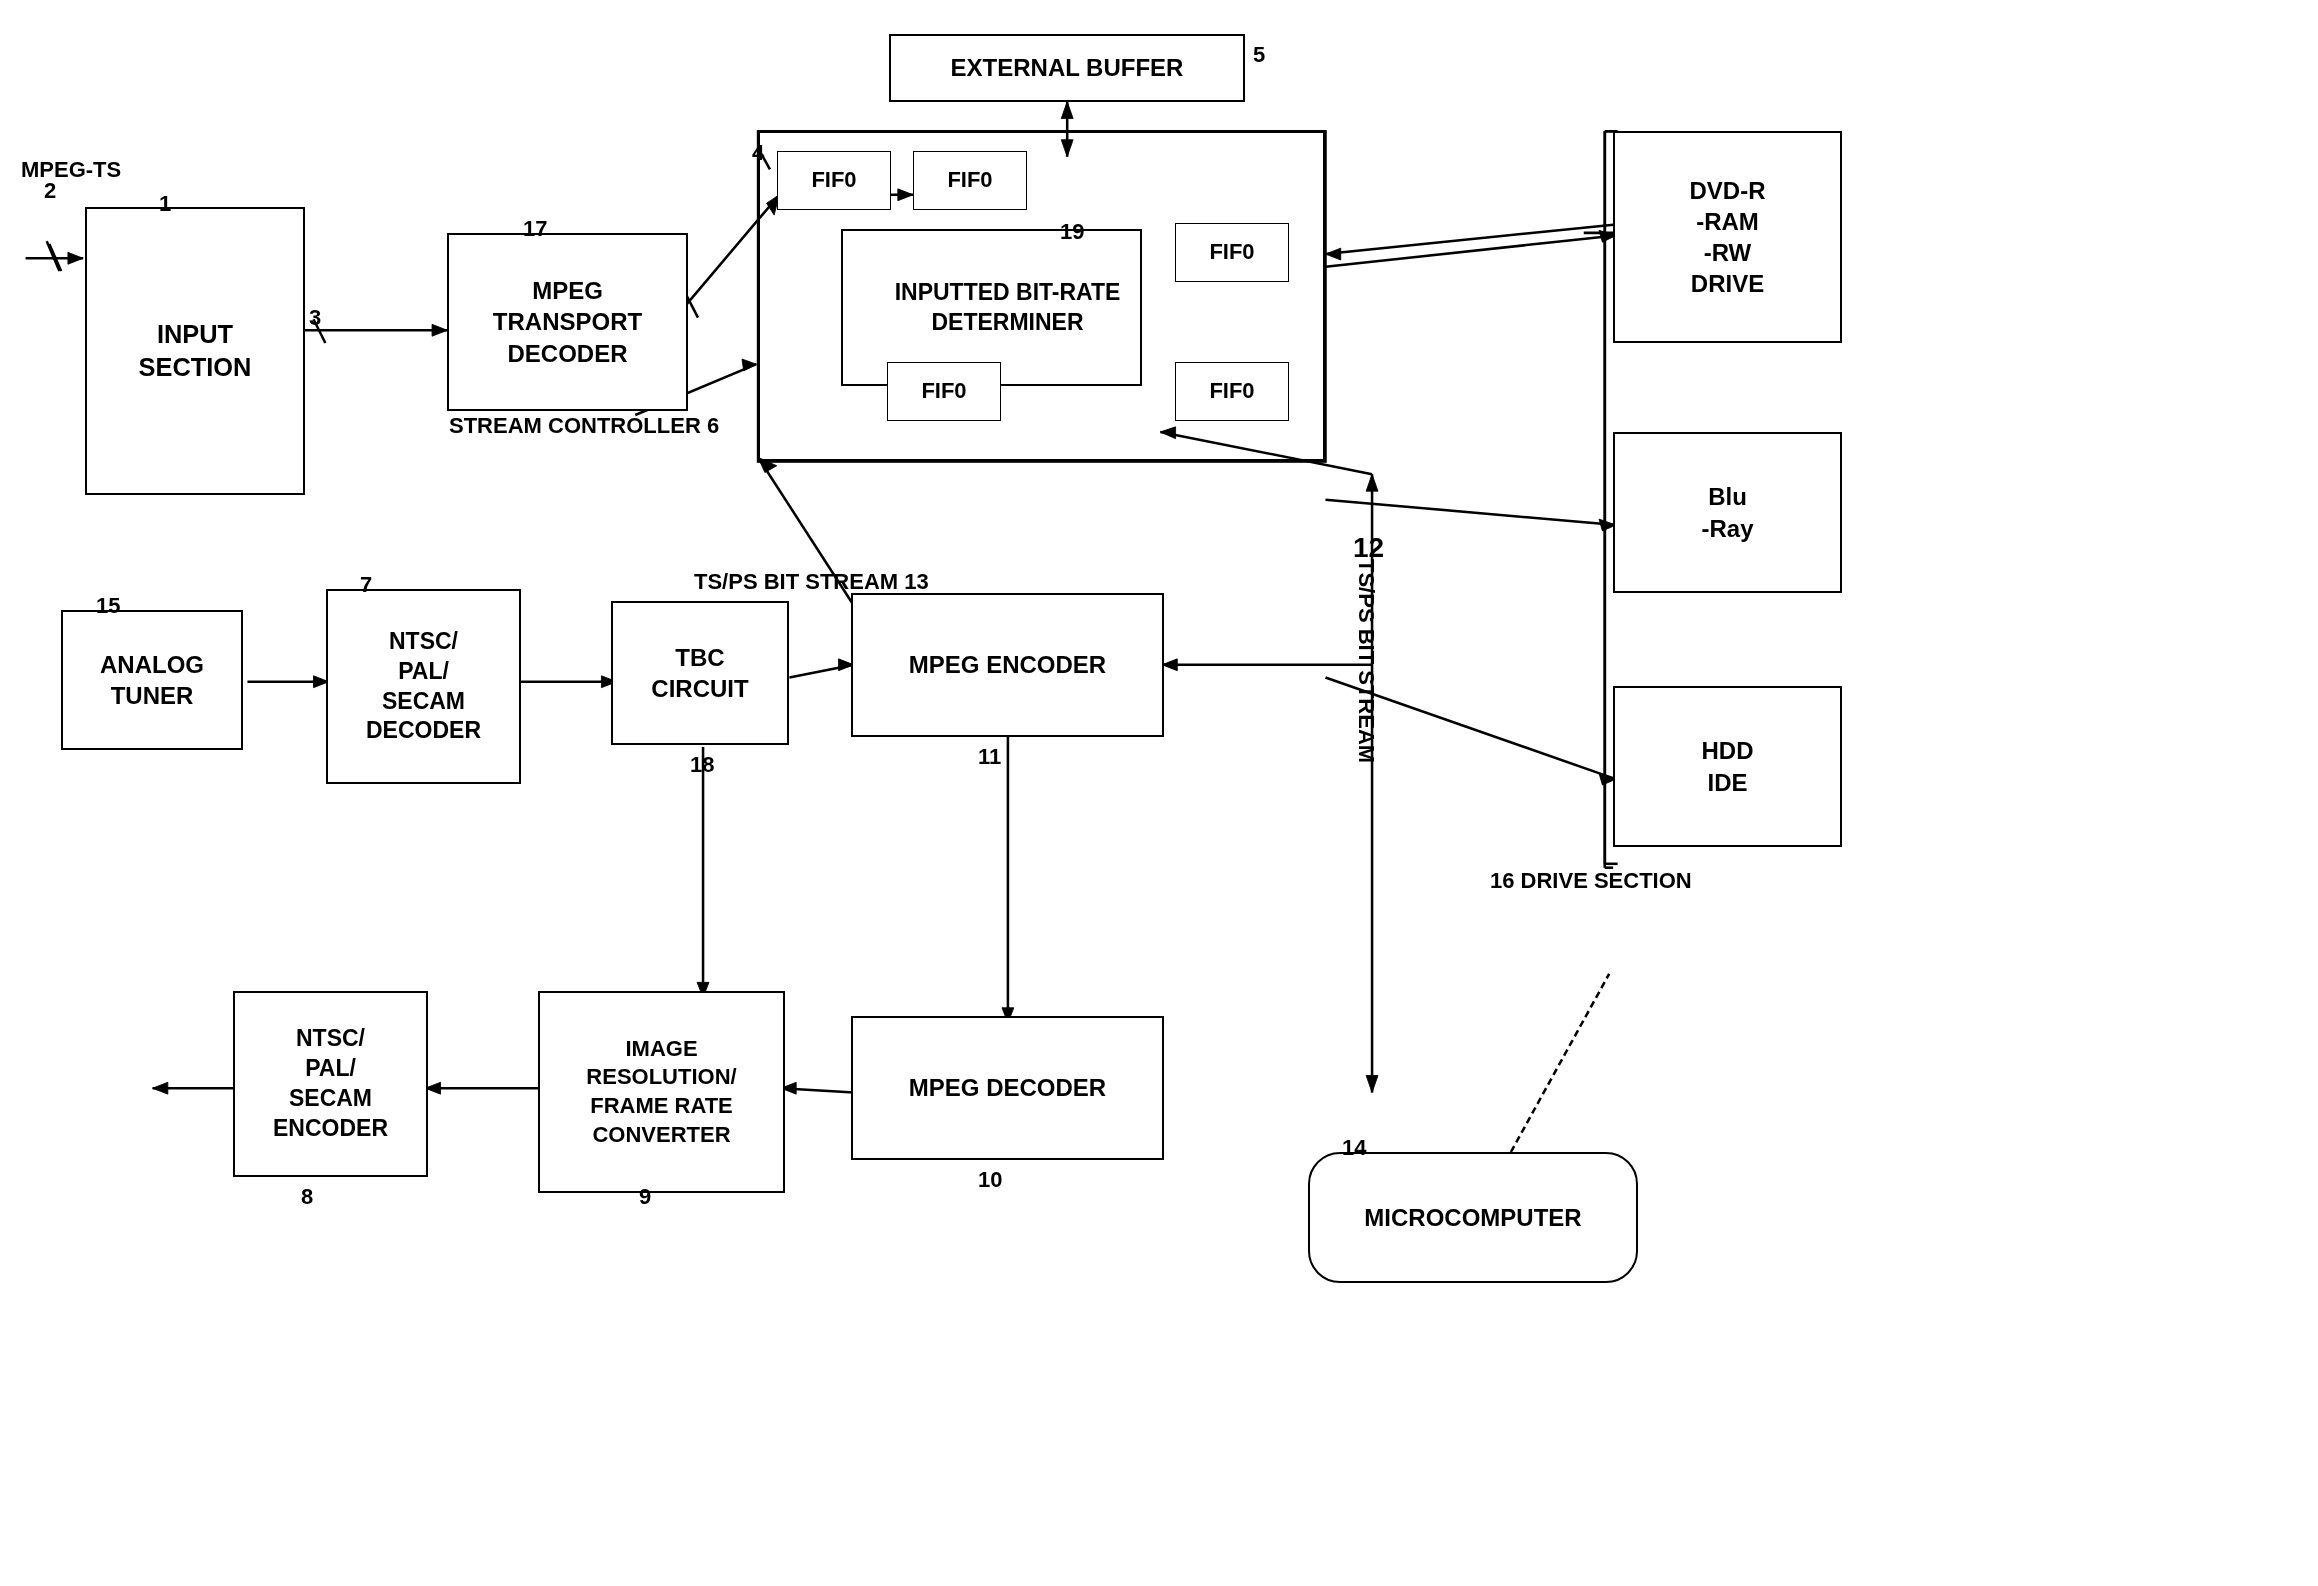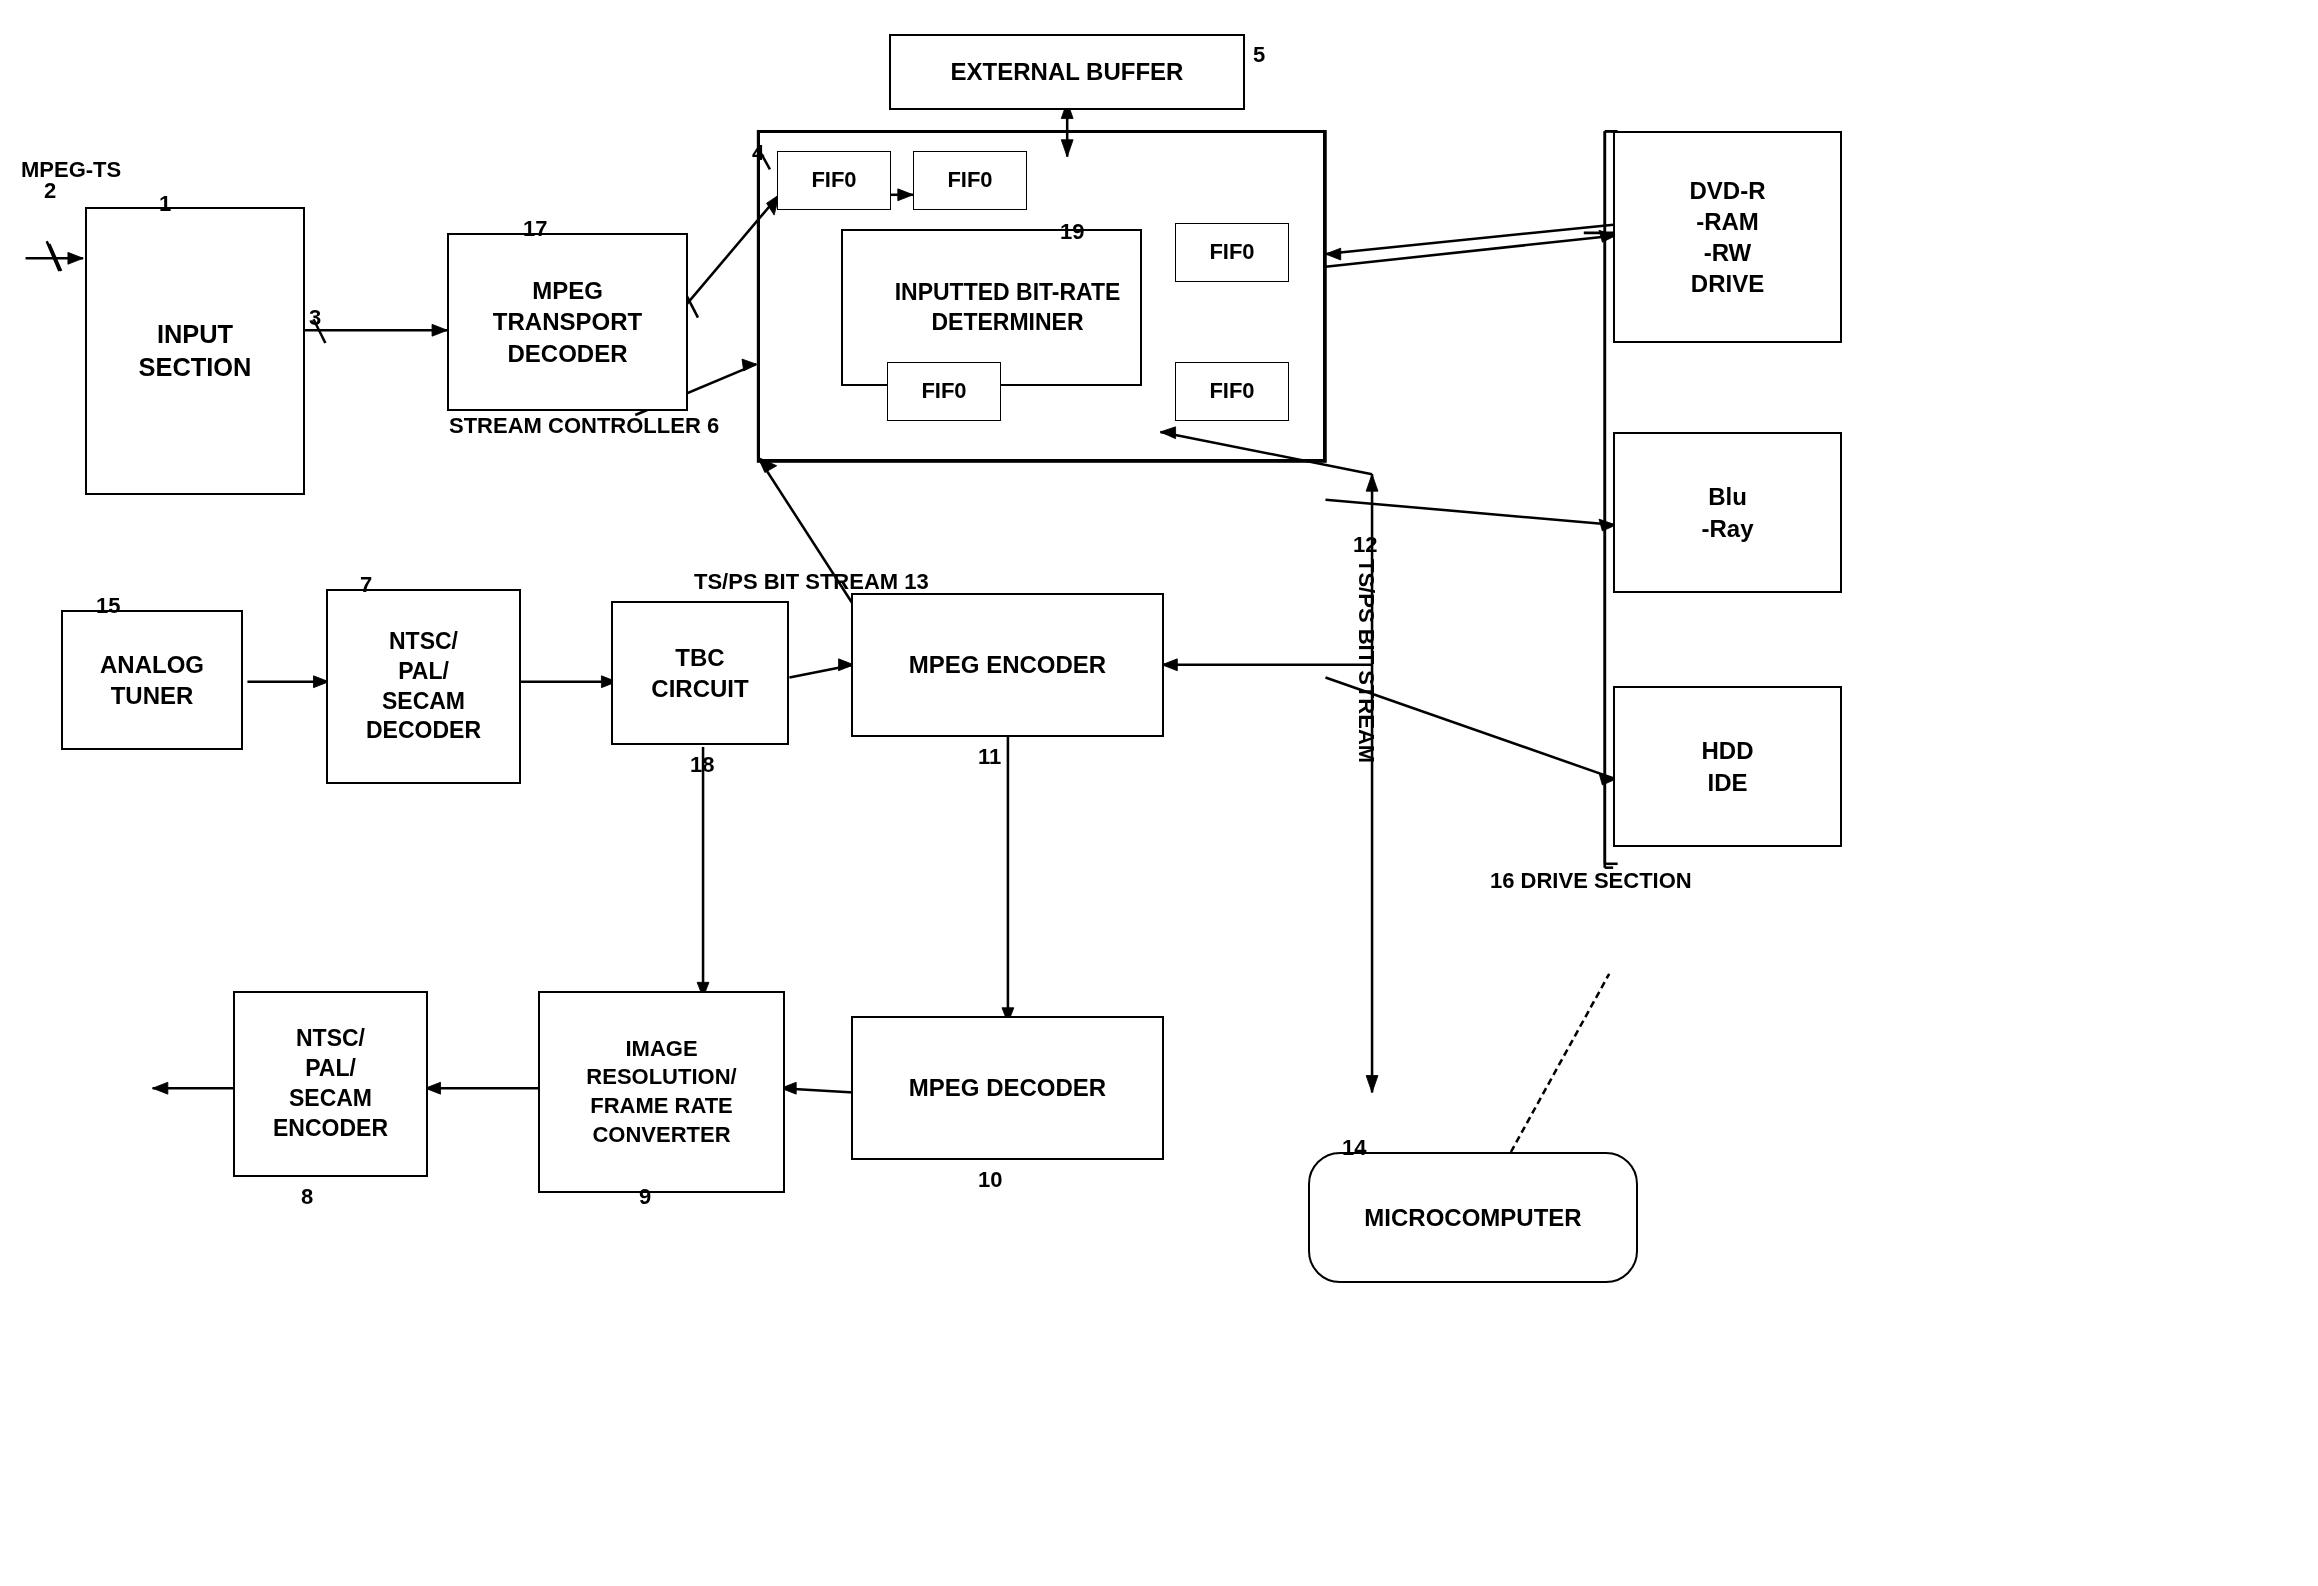--- a/index.html
+++ b/index.html
@@ -152,21 +152,21 @@
     <line x1="1895" y1="155" x2="1895" y2="1020"></line>
     <line x1="1895" y1="155" x2="1910" y2="155"></line>
     <line x1="1895" y1="1020" x2="1910" y2="1020"></line>
 
     <line x1="1740" y1="1440" x2="1900" y2="1150" stroke-dasharray="8,5"></line>
 
     <line x1="1008" y1="715" x2="895" y2="540"></line>
     <polygon points="895,540 903,558 917,550"></polygon>
   </svg>
 
-  <div class="block" style="left:889px; top:34px; width:356px; height:76px; font-size:24px;">EXTERNAL BUFFER</div>
+  <div class="block" style="left:889px; top:34px; width:356px; height:68px; font-size:24px;">EXTERNAL BUFFER</div>
   <span class="number" style="left:1253px; top:42px;">5</span>
 
   <div class="block" style="left:85px; top:207px; width:220px; height:288px; font-size:25.4px;">
     INPUT<br>SECTION
   </div>
   <span class="number" style="left:159px; top:191px;">1</span>
 
   <div class="block" style="left:447px; top:233px; width:241px; height:178px; font-size:24px;">
     MPEG<br>TRANSPORT<br>DECODER
   </div>
@@ -244,21 +244,21 @@
 
   <span class="label" style="left:21px; top:157px; font-size:22px;">MPEG-TS</span>
   <span class="number" style="left:44px; top:178px; font-size:22px;">2</span>
 
   <span class="number" style="left:309px; top:305px; font-size:22px;">3</span>
   <span class="number" style="left:752px; top:140px; font-size:22px;">4</span>
 
   <span class="label" style="left:449px; top:413px; font-size:22px; white-space:nowrap;">STREAM CONTROLLER 6</span>
 
   <span class="label" style="left:694px; top:569px; font-size:22px; white-space:nowrap;">TS/PS BIT STREAM 13</span>
-  <span class="number" style="left:1353px; top:532px; font-size:22px;">12</span>
+  <span class="number" style="left:1353px; top:532px; font-size:28px;">12</span>
 
   <div style="position:absolute; left:1379px; top:559px; width:169px;
               transform: rotate(90deg); transform-origin: 0 0;
               font-size:22px; font-weight:bold; white-space:nowrap;">
     TS/PS BIT STREAM
   </div>
 
   <span class="label" style="left:1490px; top:868px; font-size:22px; white-space:nowrap;">16 DRIVE SECTION</span>
 
   <svg style="position:absolute; left:1592px; top:127px; width:25.4px; height:745px;" viewBox="0 0 30 880" width="25.4" height="745">

